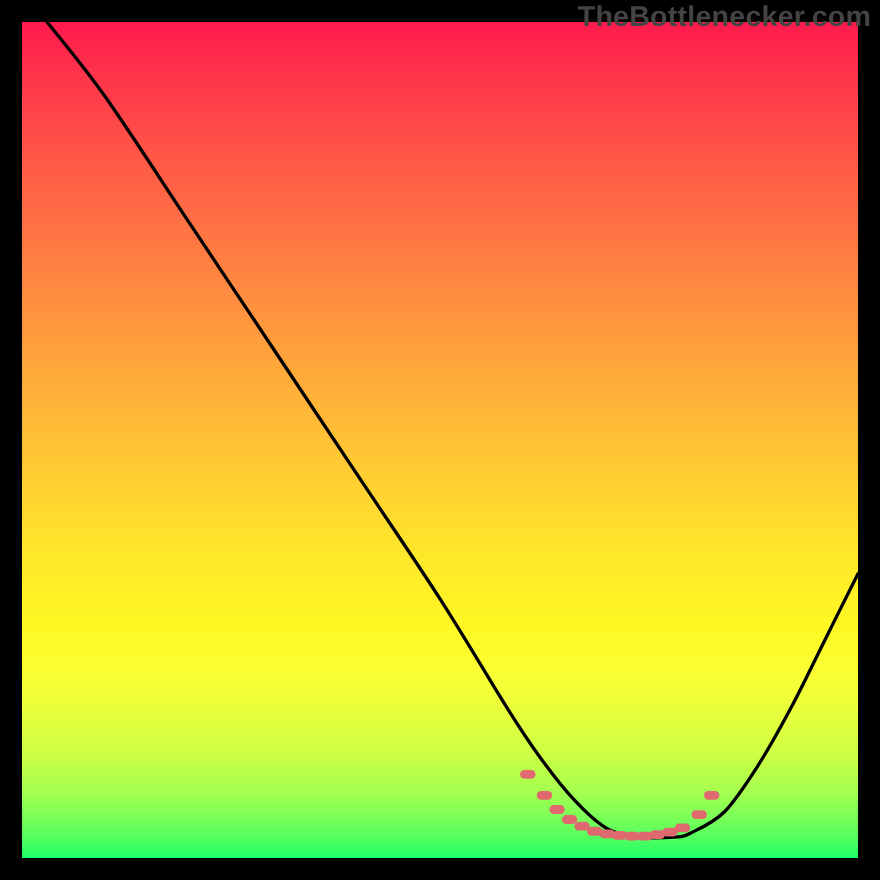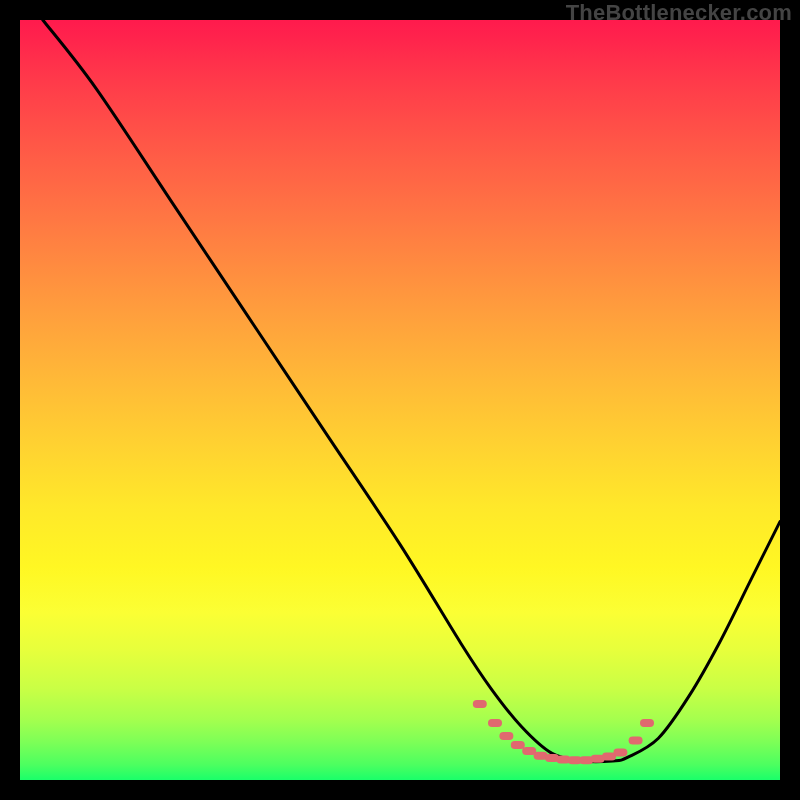--- a/index.html
+++ b/index.html
@@ -41,21 +41,21 @@
       #7dff57 95%,
       #4cff60 98%,
       #1aff6a 100%
     );
   }
   .logo {
     position: absolute;
     top: 0;
     right: 8px;
     color: #444;
-    font-size: 22px;
+    font-size: 26px;
     font-weight: 600;
     letter-spacing: 0.2px;
     user-select: none;
   }
   svg.curve {
     position: absolute;
     left: 0;
     top: 0;
     width: 760px;
     height: 760px;

